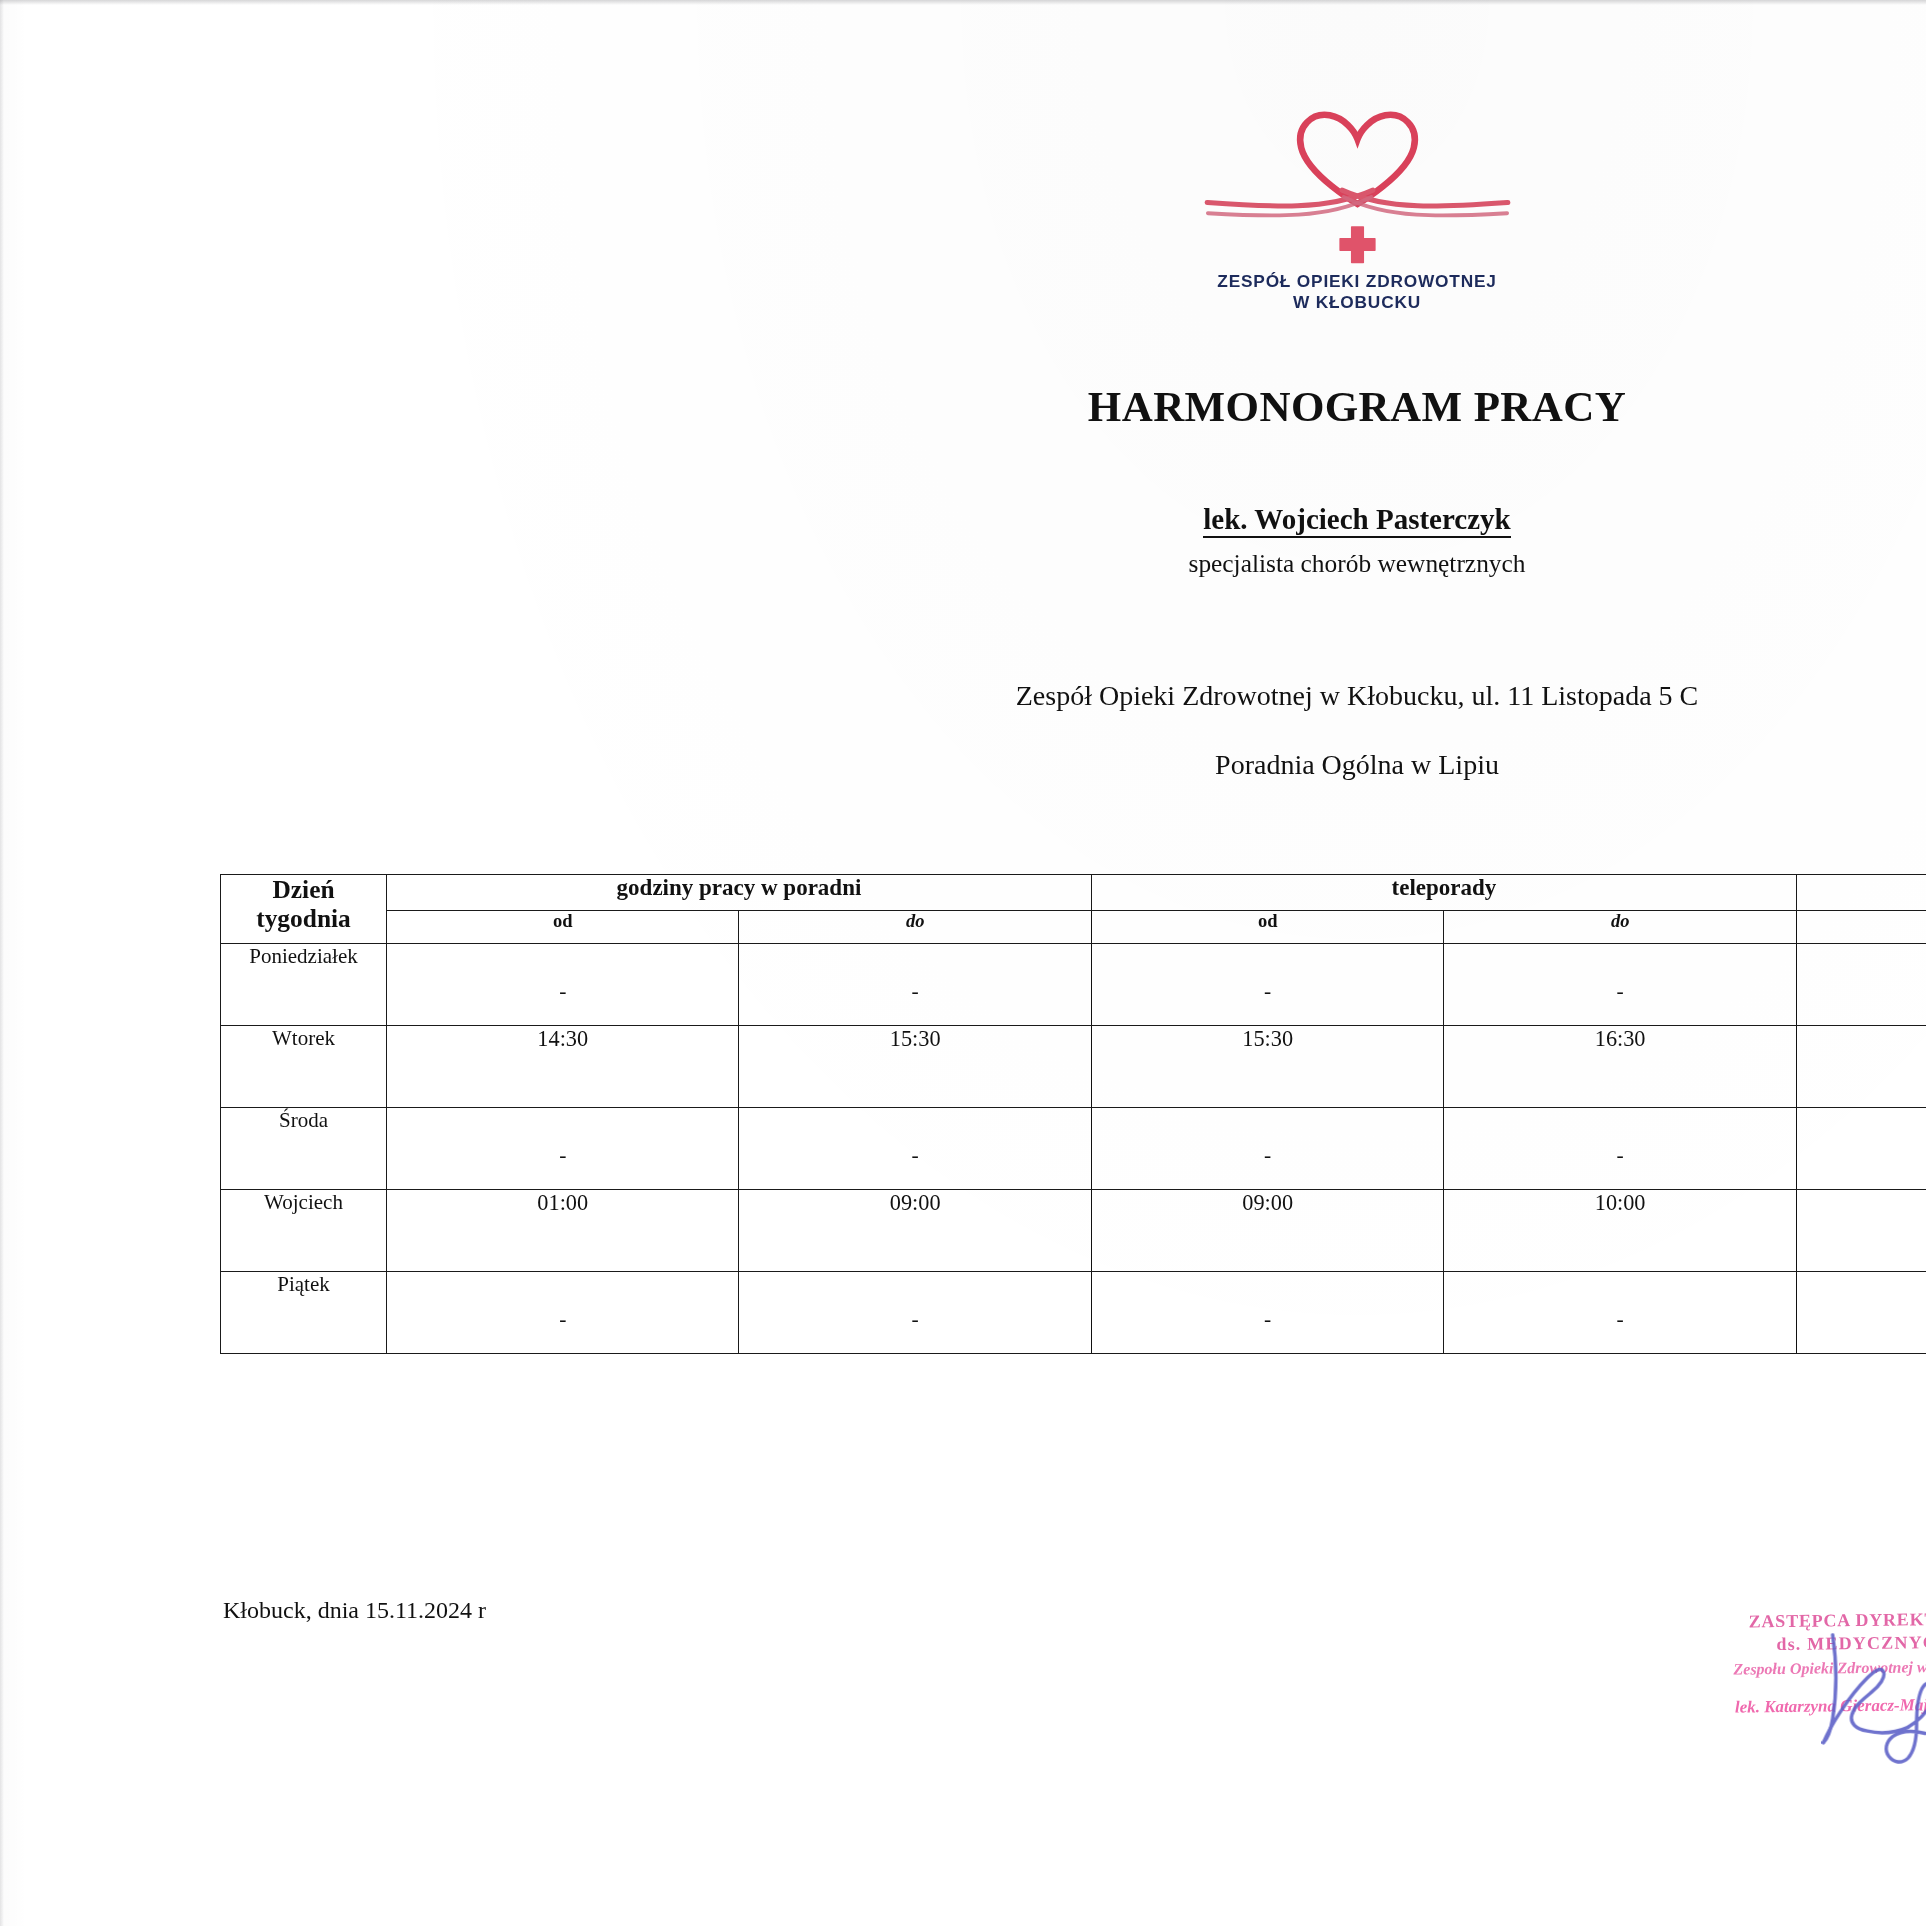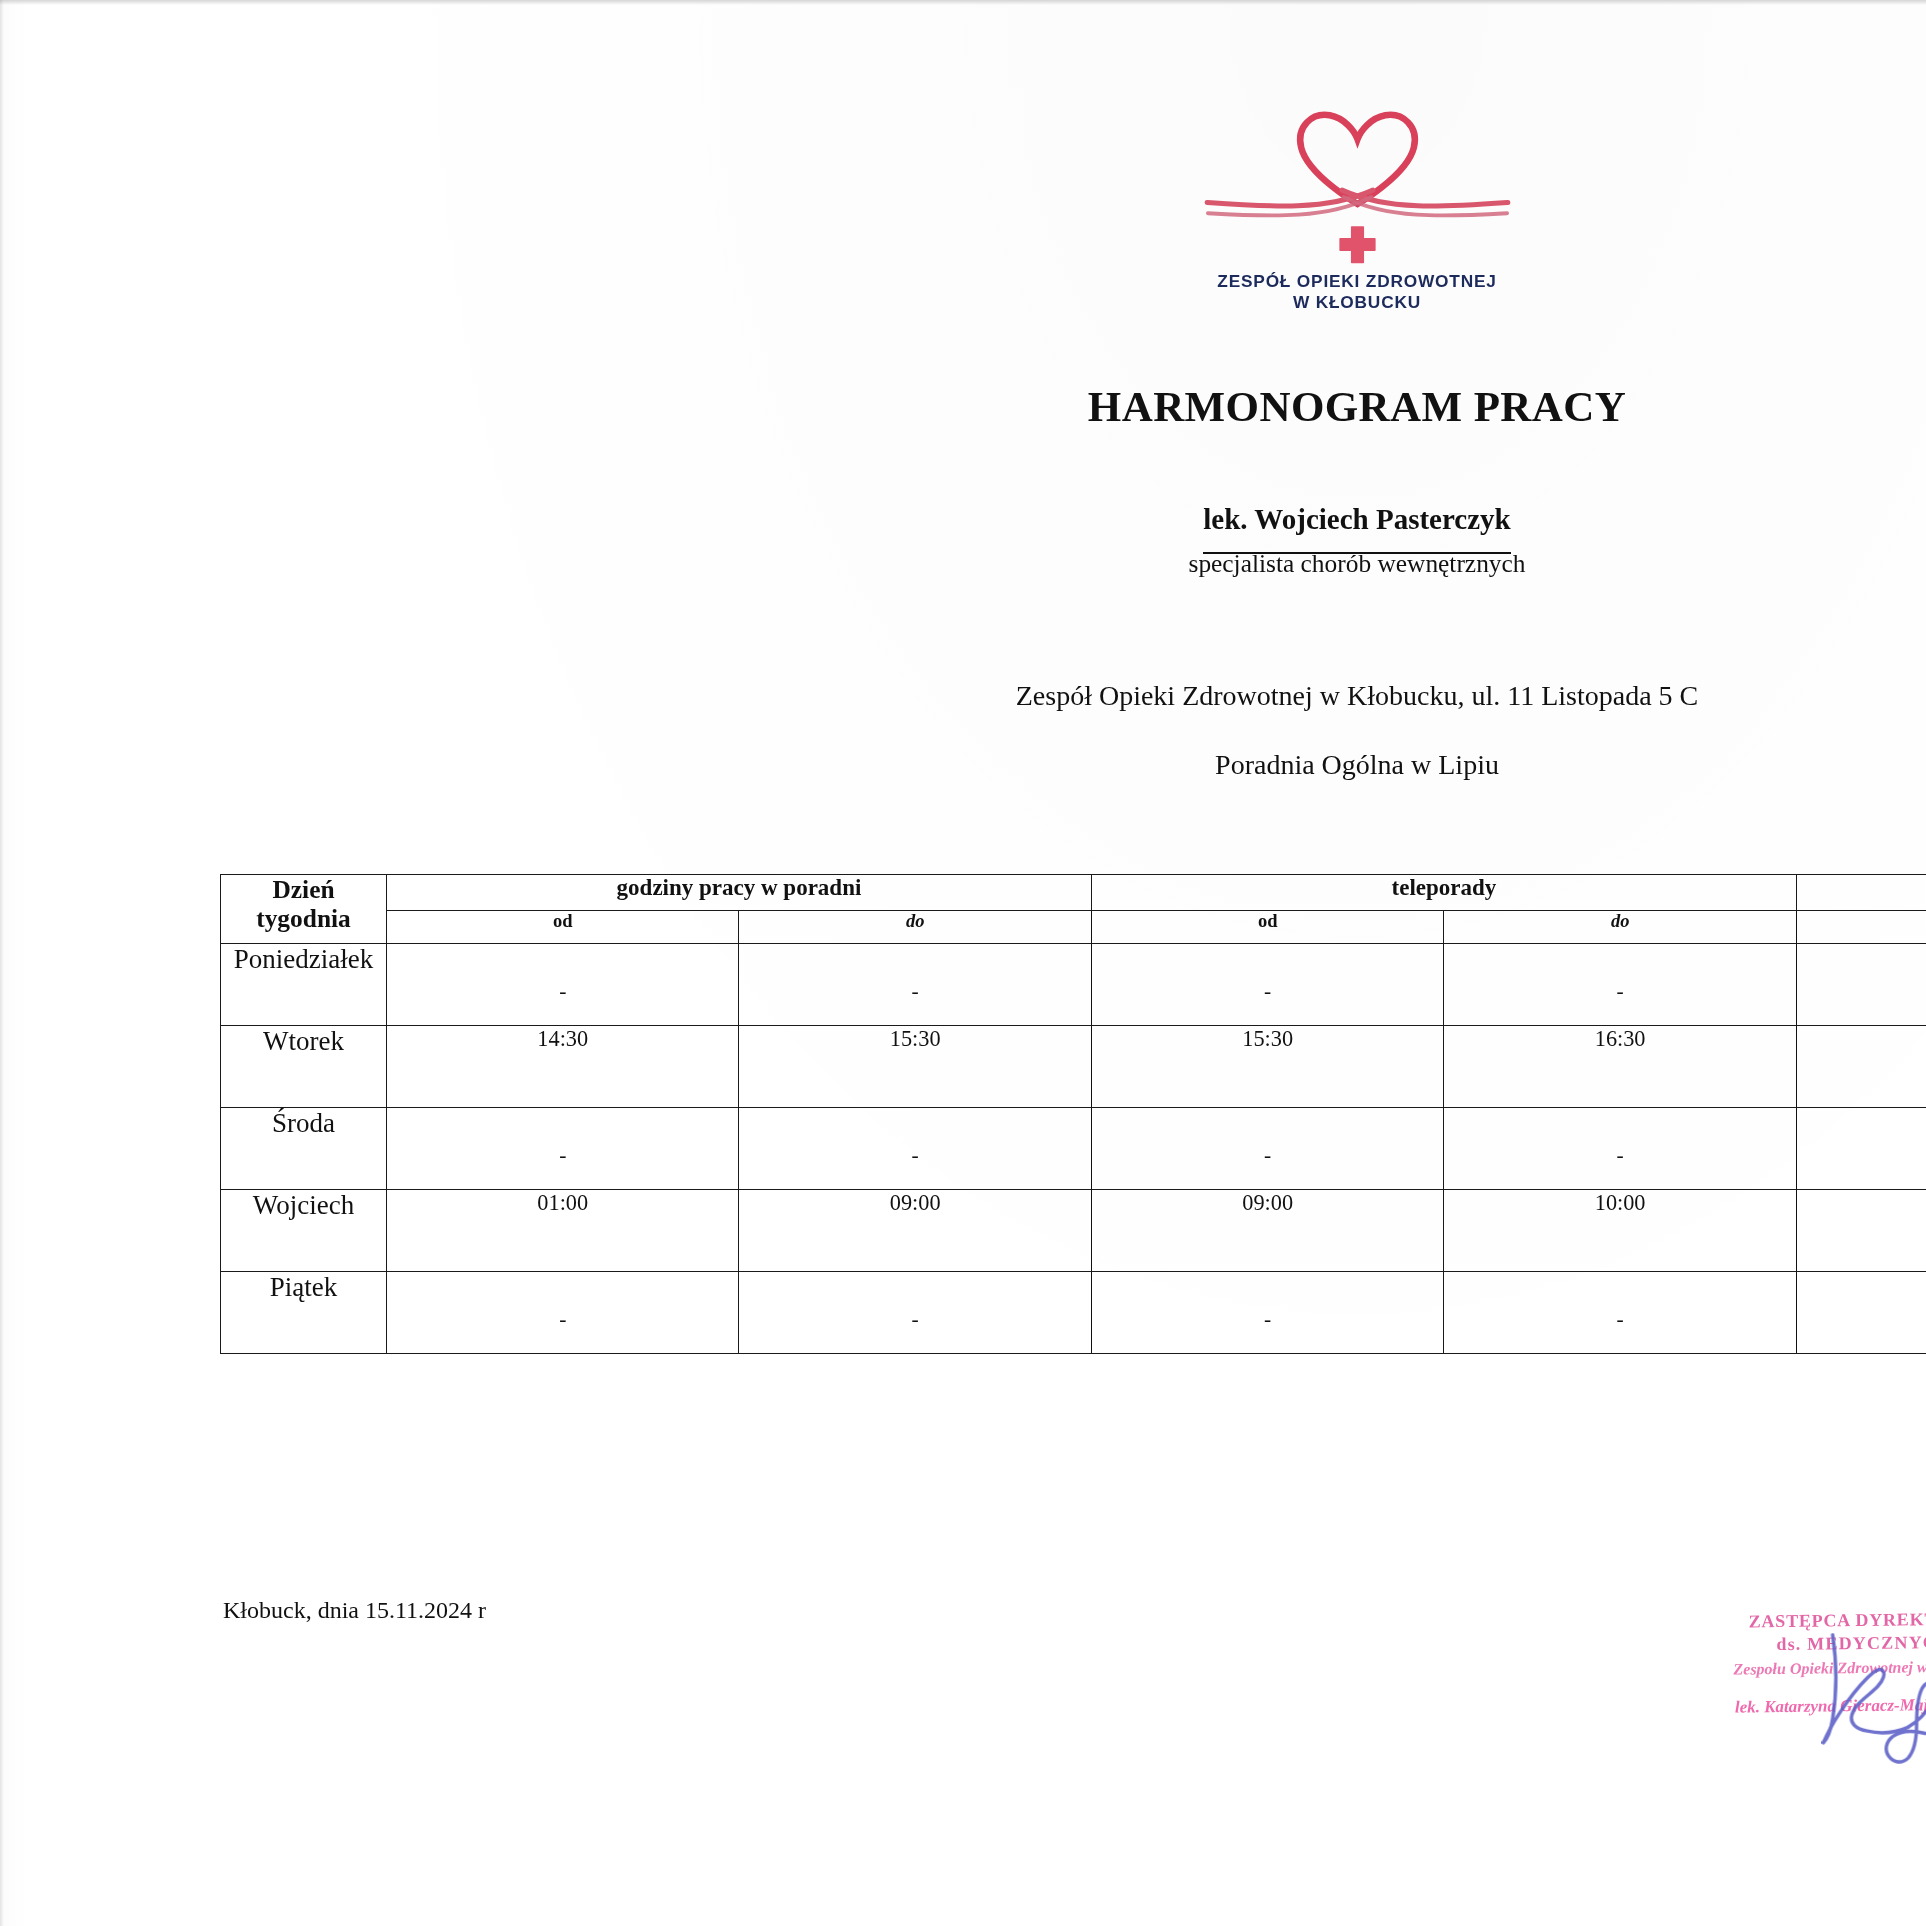--- a/index.html
+++ b/index.html
@@ -79,21 +79,21 @@
     position: absolute;
     left: 0; right: 0;
     top: 505px;
     text-align: center;
     font-size: 29px;
     font-weight: bold;
     line-height: 1;
   }
   .doctor-name span.u {
     border-bottom: 2.7px solid #111111;
-    padding-bottom: 17px;
+    padding-bottom: 1px;
   }
   .doctor-spec {
     position: absolute;
     left: 0; right: 0;
     top: 551px;
     text-align: center;
     font-size: 25.4px;
     line-height: 1;
   }
   .addr1 {
@@ -155,21 +155,21 @@
   th.hsub {
     font-weight: bold;
     font-size: 18.5px;
     height: 32px;
     vertical-align: middle;
     border-bottom: 2.3px solid #111111;
   }
   th.hsub.grp-end { border-right: 1.9px solid #111111; font-style: italic; }
 
   td.day {
-    font-size: 27px;
+    font-size: 21px;
     padding-top: 6.2px;
     border-right: 1.9px solid #111111;
     border-bottom: 1.9px solid #111111;
   }
   td.val {
     font-size: 22.3px;
     padding-top: 32px;
     border-bottom: 1.9px solid #111111;
   }
   td.val.grp-end { border-right: 1.9px solid #111111; }

